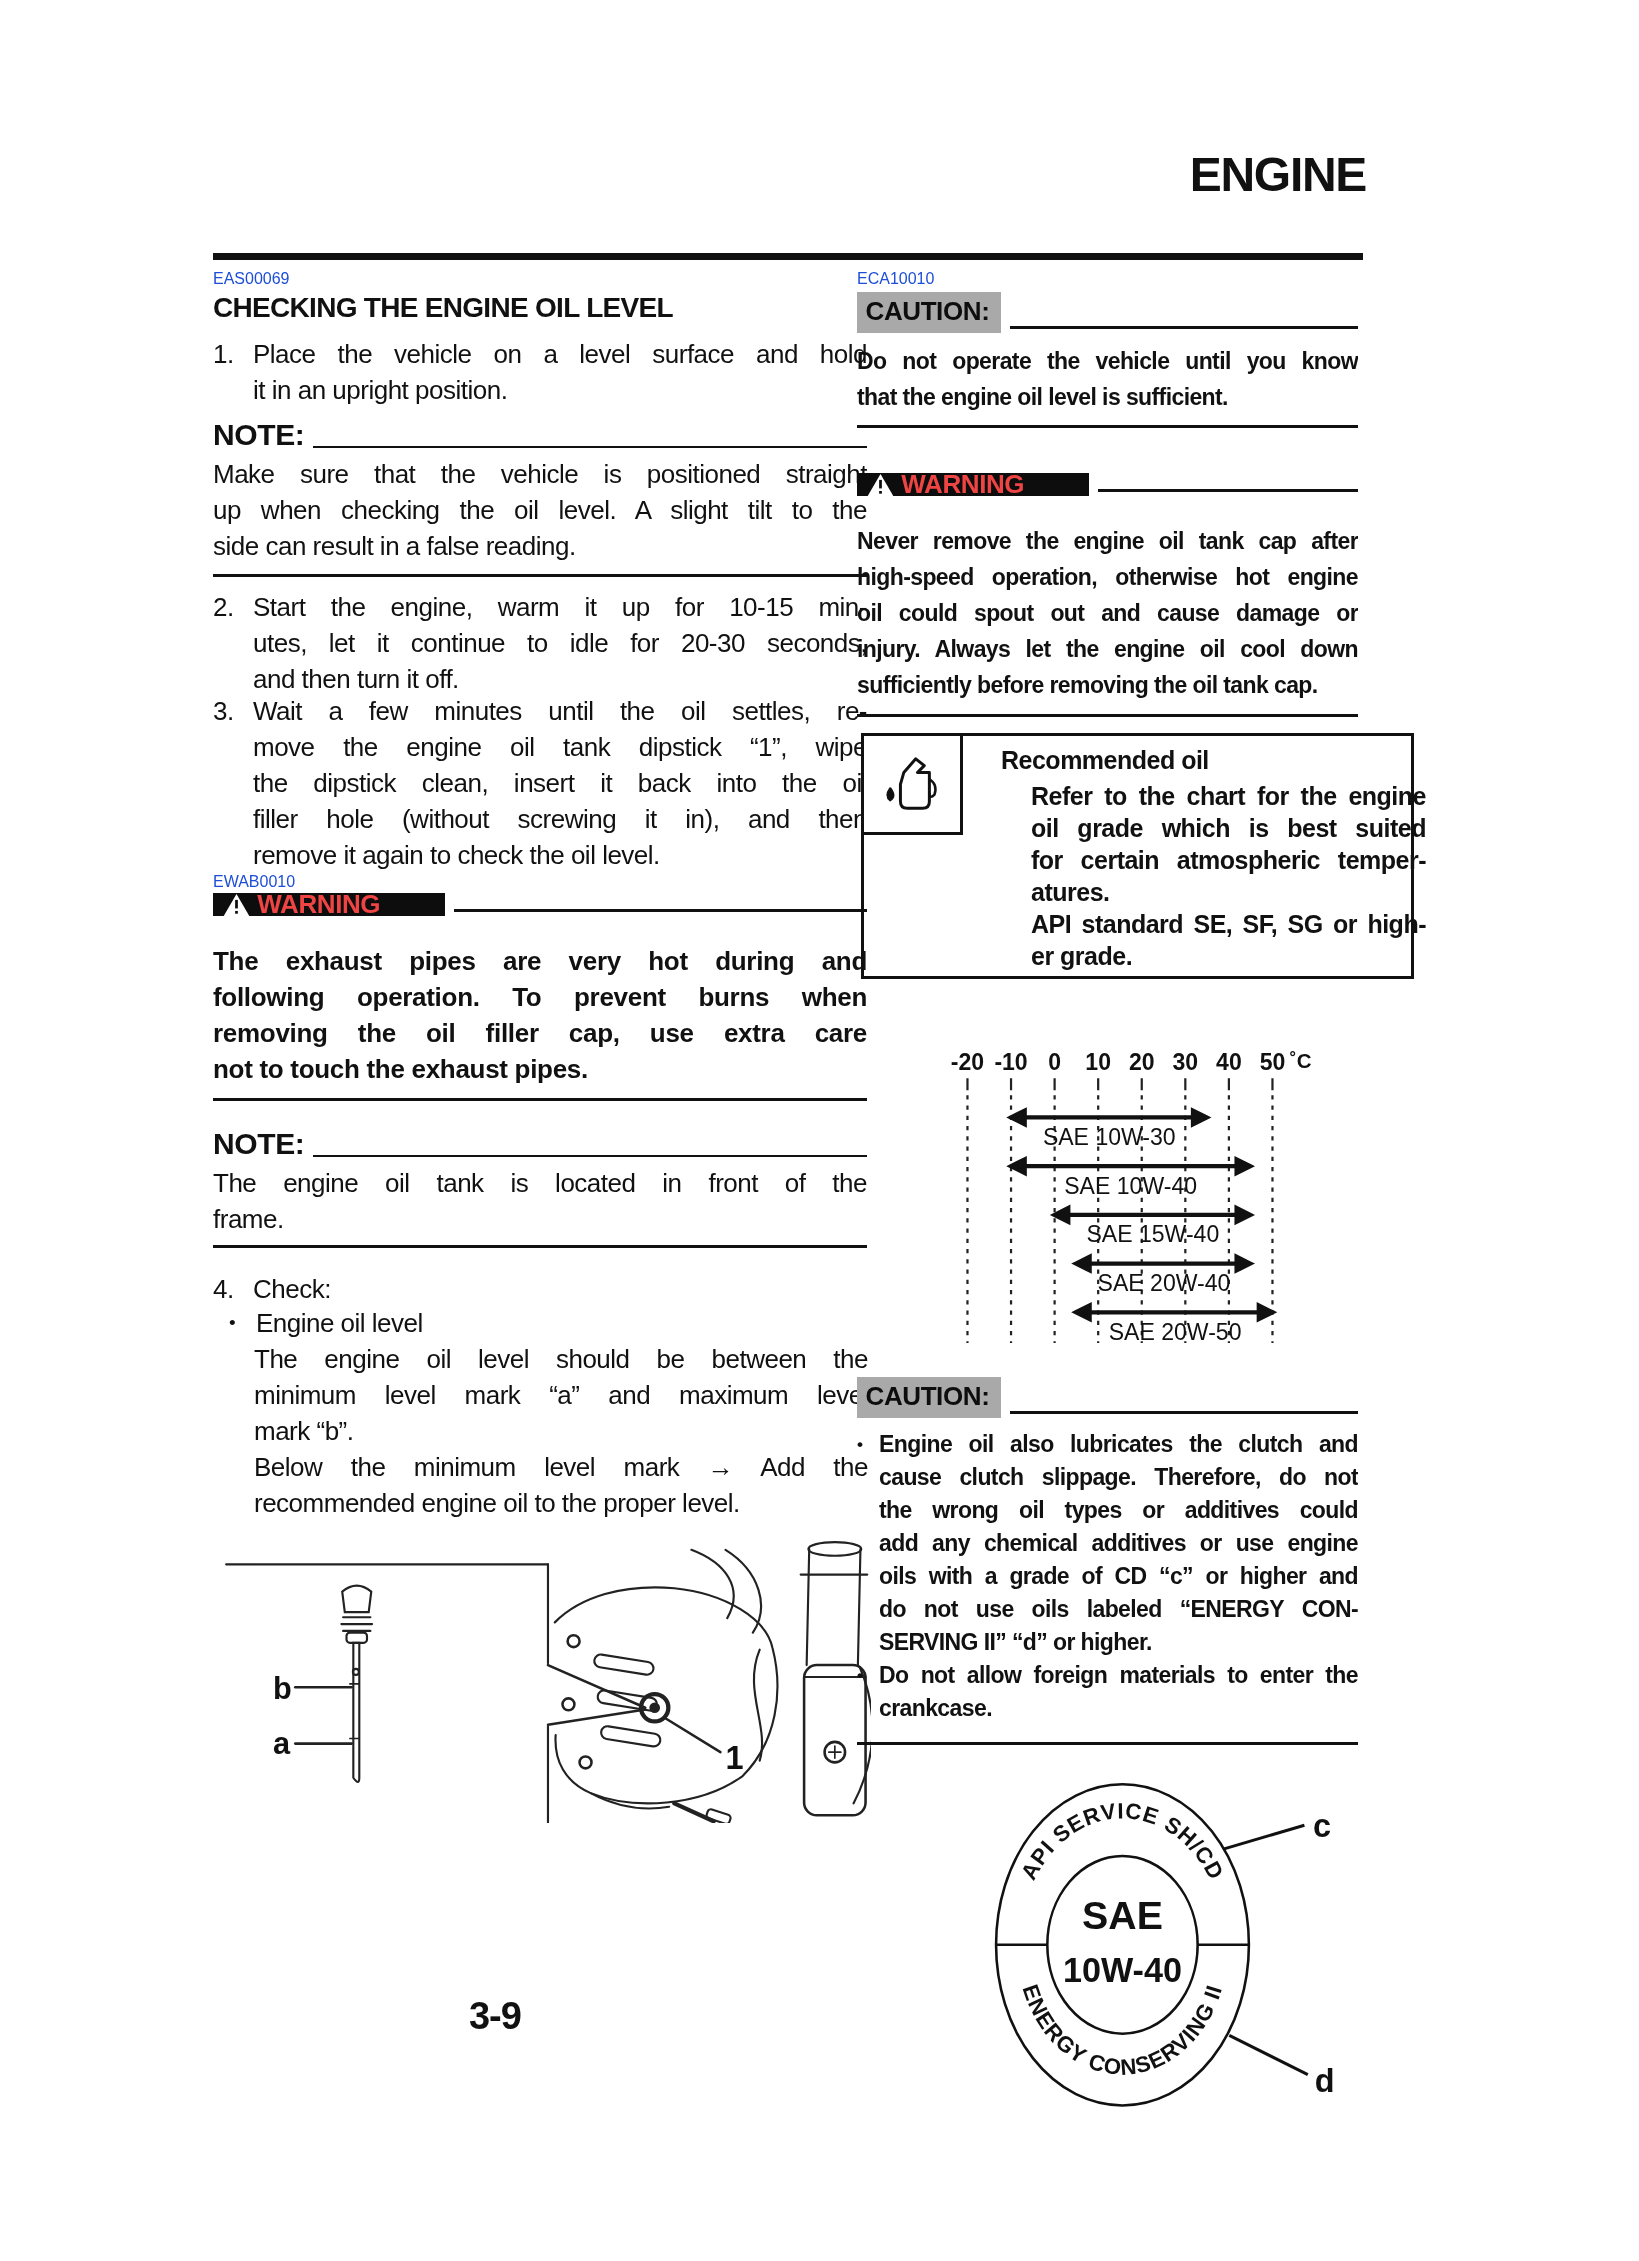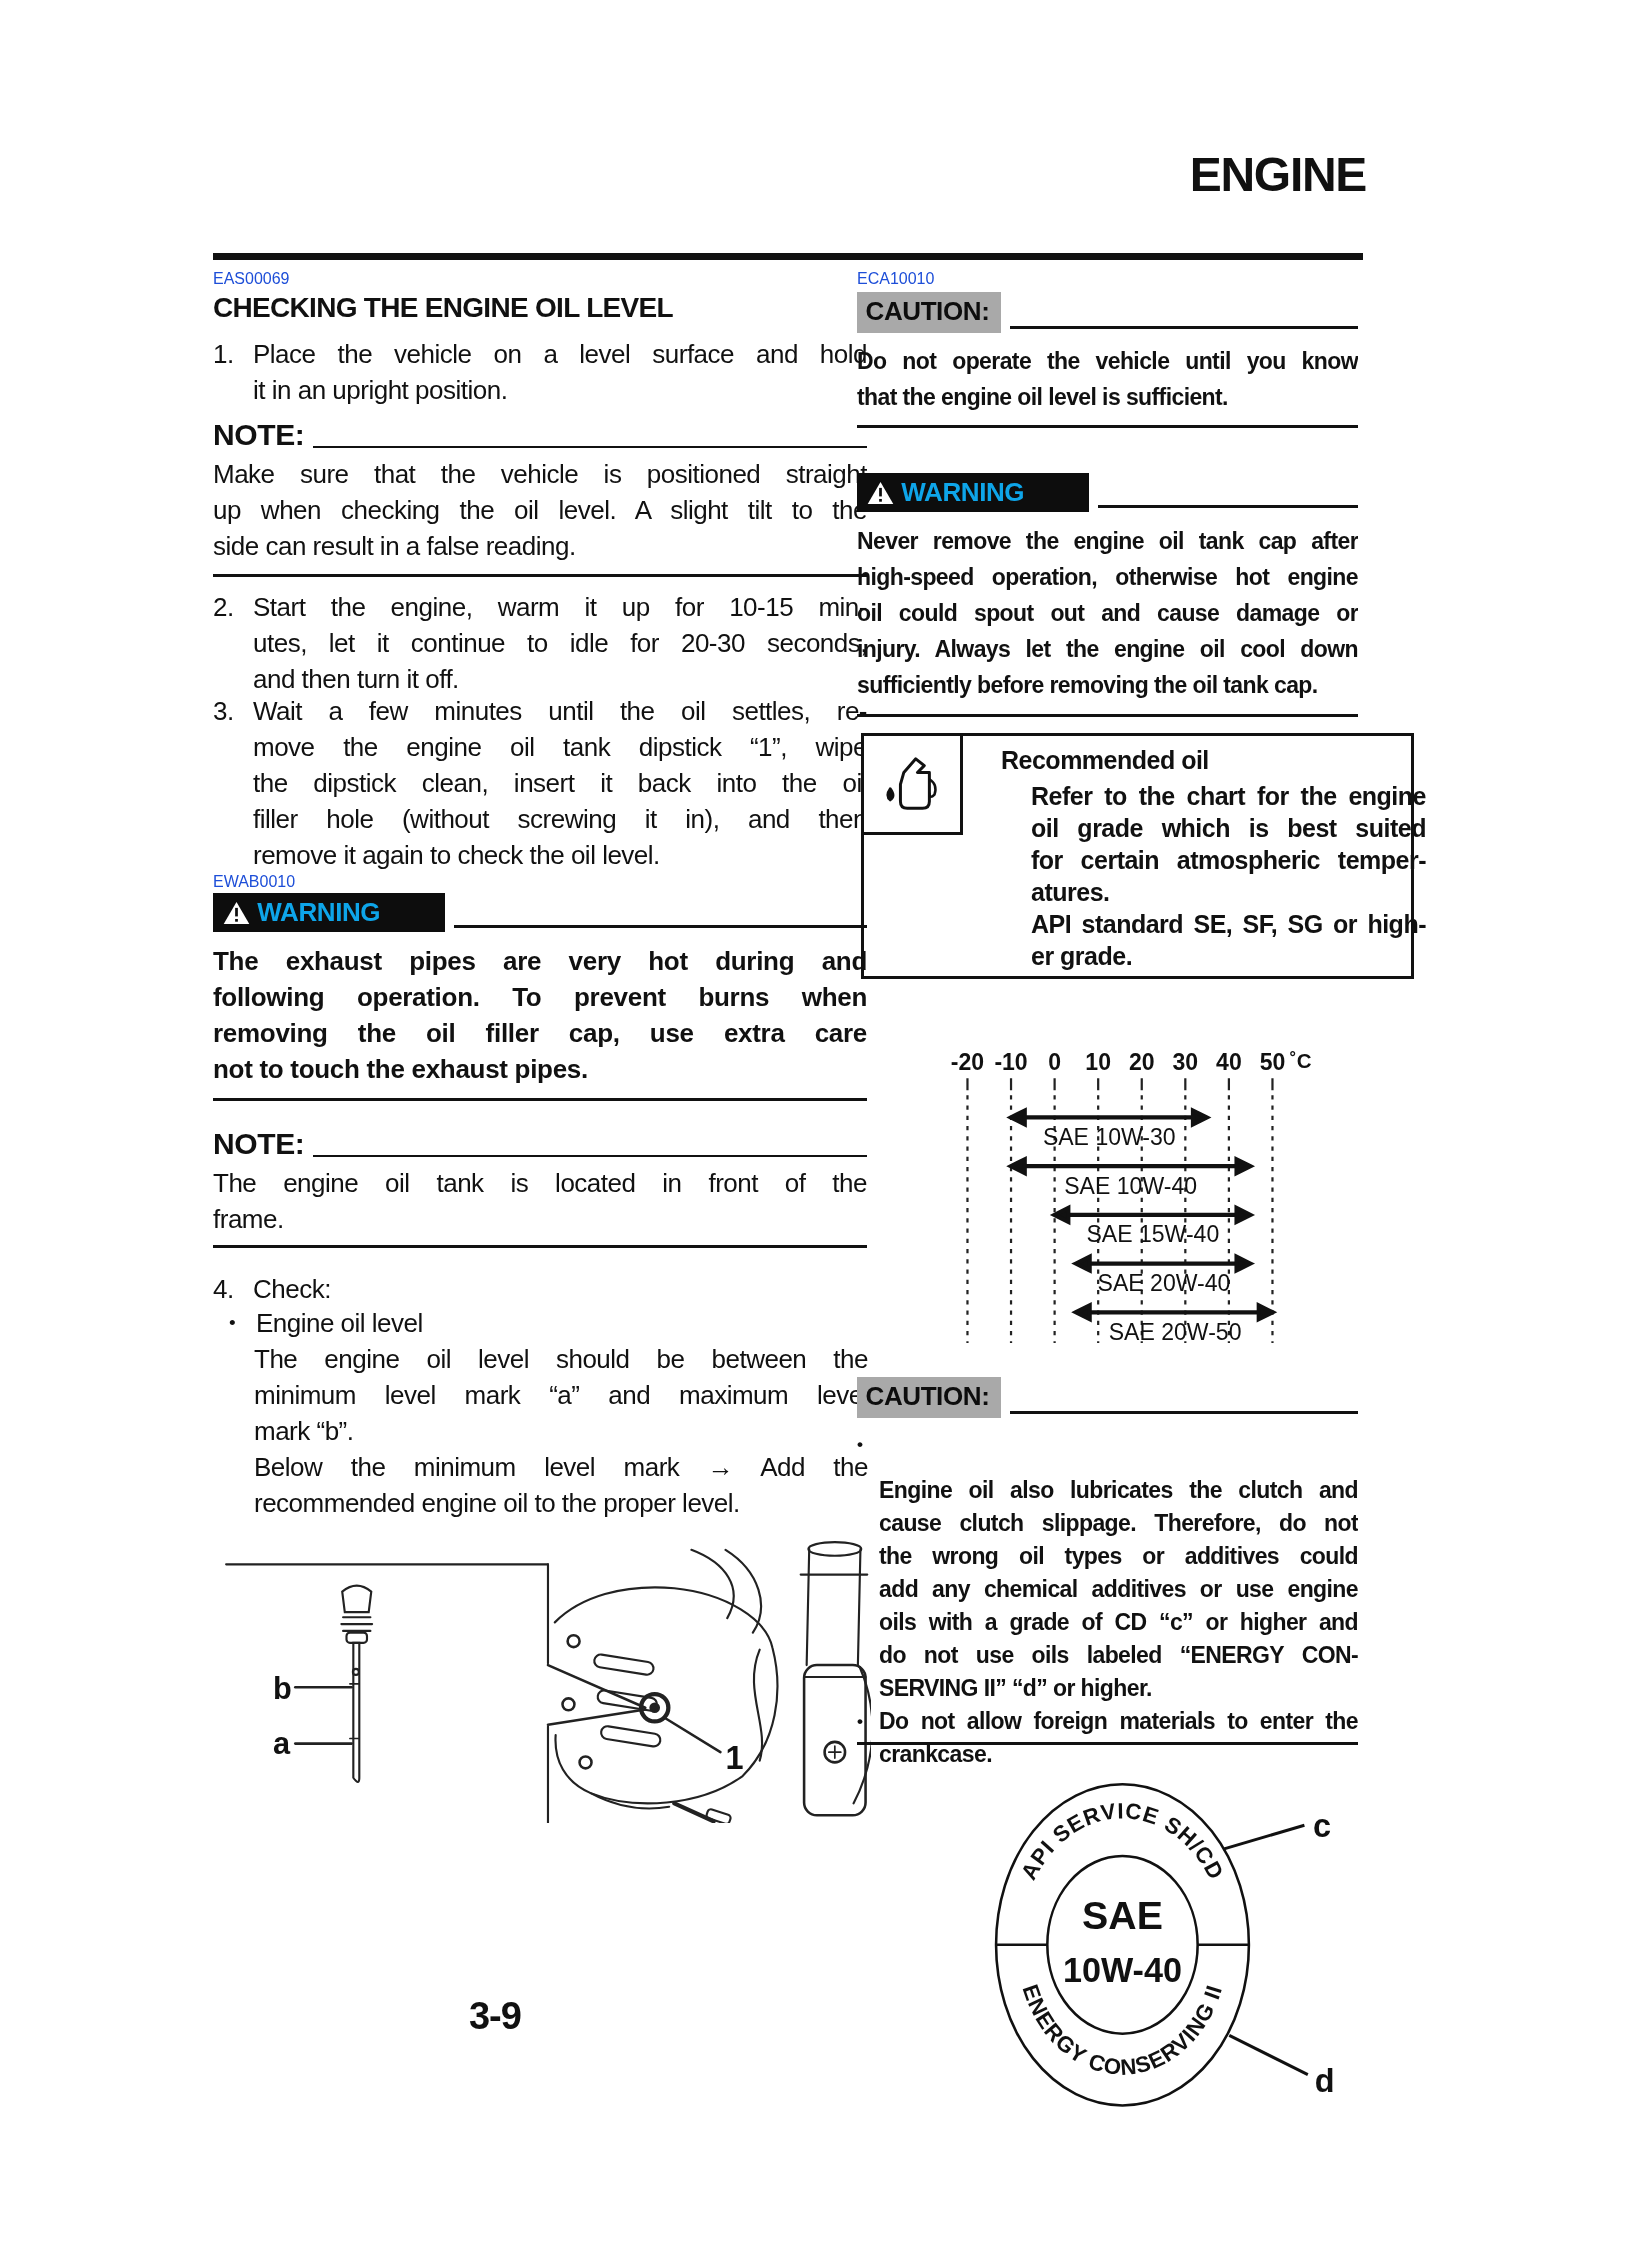--- a/index.html
+++ b/index.html
@@ -12,22 +12,22 @@
   .body27{font-size:23px;letter-spacing:-0.6px;line-height:36px;font-weight:bold;}
   .lh39{line-height:33px;}
   .jl{text-align:justify;overflow:hidden;height:36px;}
   .jl::after{content:"";display:inline-block;width:100%;height:0;}
   .jl39{text-align:justify;overflow:hidden;height:33px;}
   .jl39::after{content:"";display:inline-block;width:100%;height:0;}
   .rule{background:#111;height:2.6px;}
   .labelrow{display:flex;}
   .fillline{flex:1;border-bottom:3.4px solid #111;margin-bottom:4.3px;margin-left:8.5px;}
   .notelabel{font-size:30px;font-weight:bold;letter-spacing:-0.4px;}
-  .warnbox{background:#0d0d0d;color:#0ea5e9;display:flex;align-items:center;
-           width:232px;height:39px;padding-left:8.5px;box-sizing:border-box;}
+  .warnbox{background:#0d0d0d;color:#ef4444;display:flex;align-items:center;
+           width:232px;height:23px;padding-left:8.5px;box-sizing:border-box;}
   .warnbox span.wtxt{font-size:26px;font-weight:bold;letter-spacing:-0.4px;margin-left:6.8px;}
   .graybox{background:#a9a9a9;color:#0d0d0d;display:inline-block;
            font-size:26px;font-weight:bold;letter-spacing:-0.4px;padding:4.3px 12px 6px 8.5px;}
   .hang{display:flex;}
   .hang .num{width:40px;flex:none;}
   .hang .txt{flex:1;}
   svg text{font-family:"Liberation Sans","DejaVu Sans",sans-serif;}
 </style>
 </head>
 <body>
@@ -274,21 +274,21 @@
     </g>
   </svg>
 
   <div class="abs labelrow" style="left:857px;top:1377px;width:501px;">
     <span class="graybox">CAUTION:</span>
     <span class="fillline"></span>
   </div>
   <div class="abs body27 lh39" style="left:857px;top:1428px;width:501px;">
     <div style="display:flex;">
       <div style="width:22px;flex:none;font-size:17px;">•</div>
-      <div style="flex:1;margin-top:46px;">
+      <div style="flex:1;">
         <div class="jl39">Engine oil also lubricates the clutch and</div>
         <div class="jl39">cause clutch slippage. Therefore, do not</div>
         <div class="jl39">the wrong oil types or additives could</div>
         <div class="jl39">add any chemical additives or use engine</div>
         <div class="jl39">oils with a grade of CD “c” or higher and</div>
         <div class="jl39">do not use oils labeled “ENERGY CON-</div>
         <div>SERVING II” “d” or higher.</div>
       </div>
     </div>
     <div style="display:flex;">

